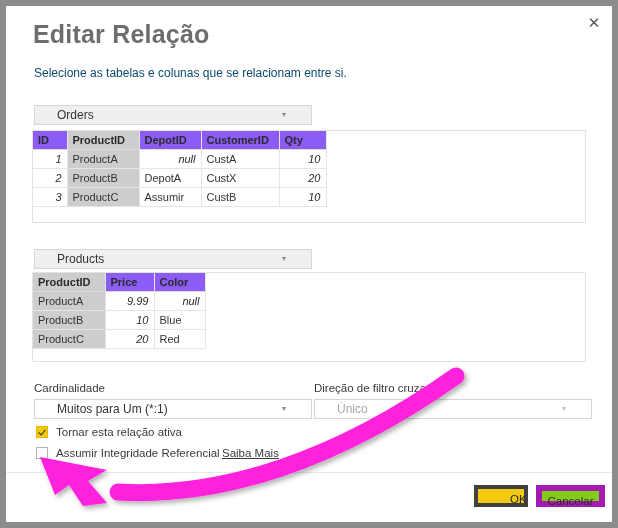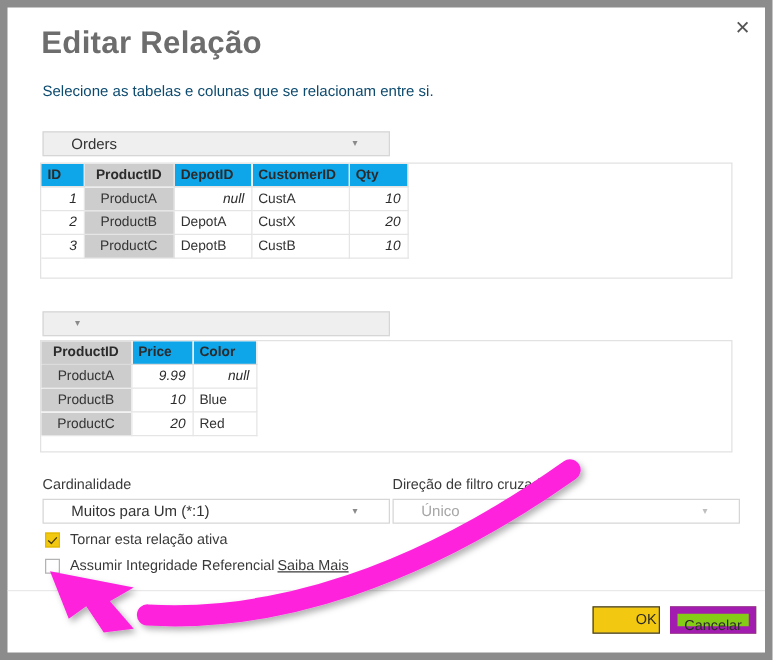--- a/index.html
+++ b/index.html
@@ -125,28 +125,27 @@
     border-bottom: 1px solid #e5e5e5;
     padding: 0 5px;
     height: 18px;
     line-height: 18px;
     overflow: hidden;
     white-space: nowrap;
     font-weight: normal;
     text-align: left;
   }
   table.grid th {
-    background: #0ea5e9;
+    background: #8b5cf6;
     font-weight: bold;
     color: #2b2b2b;
     border-bottom: 1px solid #dcdcdc;
   }
   table.grid th.sel, table.grid td.sel {
     background: #cdcdcd;
-    text-align: center;
   }
   table.grid td.num {
     text-align: right;
     font-style: italic;
     color: #2b2b2b;
   }
   table.grid td.nullv {
     text-align: right;
     font-style: italic;
     color: #2b2b2b;
@@ -232,21 +231,21 @@
     text-align: center;
     cursor: pointer;
     user-select: none;
     color: #2b2b2b;
   }
   #btn-ok {
     left: 468px;
     top: 479px;
     width: 54px;
     background: #f2c811;
-    border: 1px solid #404040;
+    border: 4px solid #404040;
     padding-left: 32px;
   }
   #btn-cancel {
     left: 530px;
     top: 479px;
     width: 69px;
     background: #84cc16;
     border: 6px solid #a21caf;
   }
 
@@ -304,29 +303,30 @@
           <tr>
             <td class="num">2</td>
             <td class="sel">ProductB</td>
             <td class="">DepotA</td>
             <td class="">CustX</td>
             <td class="num">20</td>
           </tr>
           <tr>
             <td class="num">3</td>
             <td class="sel">ProductC</td>
-            <td class="">DepotB</td>
+            <td class="">Assumir</td>
             <td class="">CustB</td>
             <td class="num">10</td>
           </tr>
         </tbody>
     </table>
   </div>
 
   <div class="combo" id="combo-products">
+    <span class="cval">Products</span>
     <span class="carrow">▾</span>
   </div>
 
   <div class="tablepanel" id="panel-products">
     <table class="grid" id="grid-products">
       <colgroup>
         <col style="width:72px">
           <col style="width:49px">
           <col style="width:51px">
       </colgroup>

